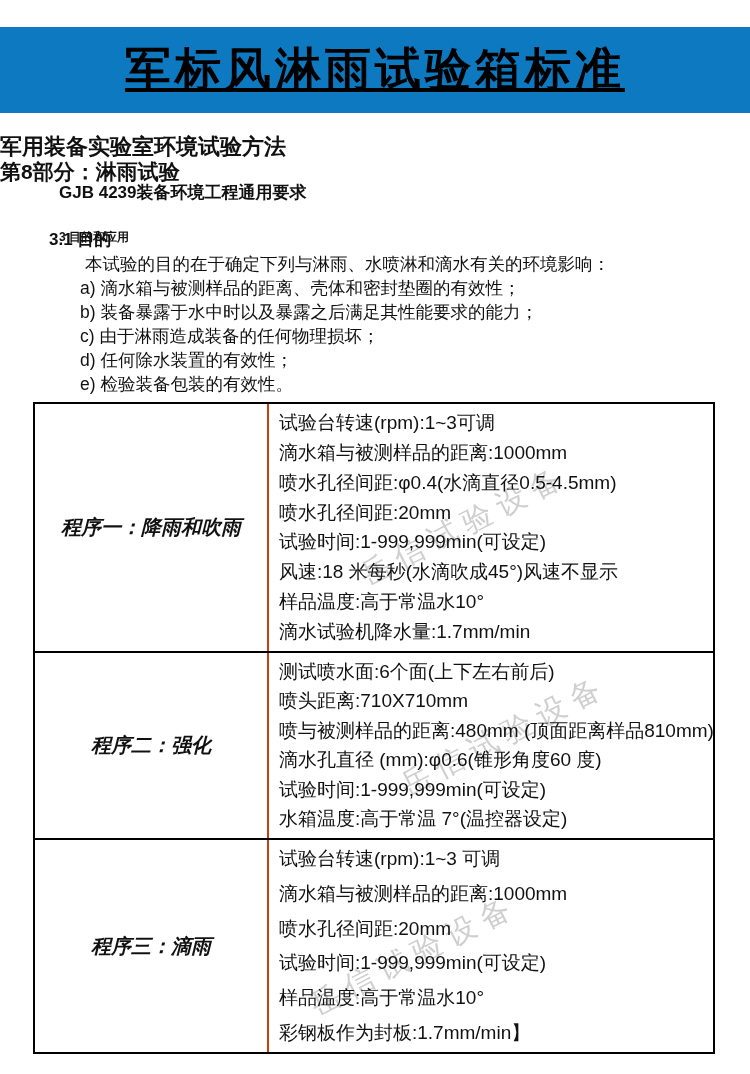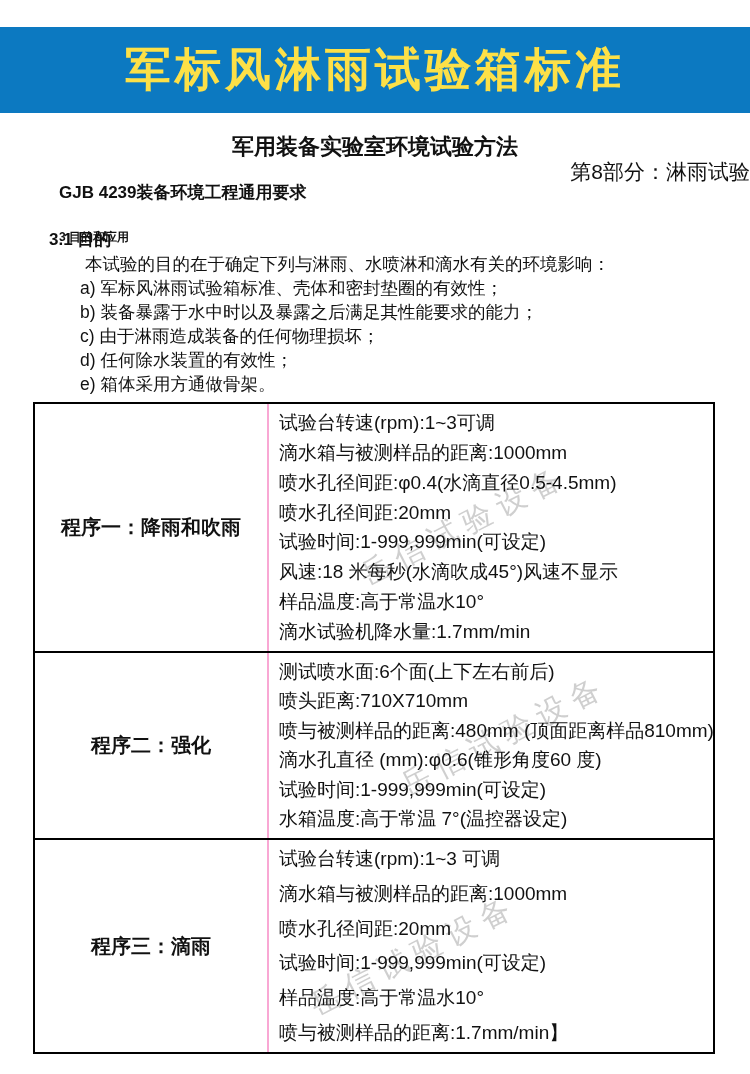--- a/index.html
+++ b/index.html
@@ -31,32 +31,32 @@
     font-size: 46px;
     font-weight: bold;
     letter-spacing: 4px;
     white-space: nowrap;
   }
   .doc-title-1 {
     position: absolute;
     top: 132px;
     left: 0;
     width: 100%;
-    text-align: center;
+    text-align: left;
     font-size: 22px;
     font-weight: bold;
   }
   .doc-title-2 {
     position: absolute;
     top: 158px;
     left: 0;
     width: 100%;
-    text-align: right;
+    text-align: left;
     font-size: 21px;
-    font-weight: normal;
+    font-weight: bold;
   }
   .h-gjb   { position: absolute; top: 181px; left: 59px; font-size: 17px; font-weight: bold; }
   .h-sec3  { position: absolute; top: 205px; left: 59px; font-size: 12px; font-weight: bold; margin-top: 24px; }
   .h-sec31 { position: absolute; top: 228px; left: 49px; font-size: 17px; font-weight: bold; }
   .p-intro {
     position: absolute;
     top: 252px;
     left: 85px;
     font-size: 17.5px;
   }
@@ -96,61 +96,62 @@
   .prow {
     display: flex;
     border-bottom: 2px solid #000000;
   }
   .prow:last-child { border-bottom: none; }
   .prow-1 { height: 247px; }
   .prow-2 { height: 185px; }
   .prow-3 { height: 212px; }
   .pcell-label {
     width: 232px;
-    border-right: 2px solid #f9a8d4;
+    border-right: 2px solid #c2410c;
     display: flex;
     align-items: center;
     justify-content: center;
     font-size: 20px;
     font-weight: bold;
     text-align: center;
     flex-shrink: 0;
+    font-style: italic;
   }
   .pcell-content {
     flex: 1;
     display: flex;
     flex-direction: column;
     justify-content: space-between;
     padding: 6px 18px 6px 10px;
     font-size: 19px;
   }
   .pline { white-space: nowrap; }
 </style>
 </head>
 <body>
 
 <div class="banner" style="background: rgb(12, 121, 193);">
-  <div class="banner-title" style="color: #fde047;">军标风淋雨试验箱标准</div>
+  <div class="banner-title" style="color: #000000; text-decoration: underline;">军标风淋雨试验箱标准</div>
 </div>
 
 <div class="doc-title-1">军用装备实验室环境试验方法</div>
 <div class="doc-title-2">第8部分：淋雨试验</div>
 
 <div class="h-gjb">GJB 4239装备环境工程通用要求</div>
 <div class="h-sec3">3  目的和应用</div>
 <div class="h-sec31">3.1  目的</div>
 
 <div class="p-intro">本试验的目的在于确定下列与淋雨、水喷淋和滴水有关的环境影响：</div>
 
 <div class="p-items">
-  <div class="p-item">a)  军标风淋雨试验箱标准、壳体和密封垫圈的有效性；</div>
+  <div class="p-item">a)  滴水箱与被测样品的距离、壳体和密封垫圈的有效性；</div>
   <div class="p-item">b)  装备暴露于水中时以及暴露之后满足其性能要求的能力；</div>
   <div class="p-item">c)  由于淋雨造成装备的任何物理损坏；</div>
   <div class="p-item">d)  任何除水装置的有效性；</div>
-  <div class="p-item">e)  箱体采用方通做骨架。</div>
+  <div class="p-item">e)  检验装备包装的有效性。</div>
 </div>
 
 <div class="watermark wm-1">岳信试验设备</div>
 <div class="watermark wm-2">岳信试验设备</div>
 <div class="watermark wm-3">岳信试验设备</div>
 
 <div class="ptable">
 
   <div class="prow prow-1">
     <div class="pcell-label">程序一：降雨和吹雨</div>
@@ -179,17 +180,17 @@
   </div>
 
   <div class="prow prow-3">
     <div class="pcell-label">程序三：滴雨</div>
     <div class="pcell-content">
       <div class="pline">试验台转速(rpm):1~3 可调</div>
       <div class="pline">滴水箱与被测样品的距离:1000mm</div>
       <div class="pline">喷水孔径间距:20mm</div>
       <div class="pline">试验时间:1-999,999min(可设定)</div>
       <div class="pline">样品温度:高于常温水10°</div>
-      <div class="pline">喷与被测样品的距离:1.7mm/min】</div>
+      <div class="pline">彩钢板作为封板:1.7mm/min】</div>
     </div>
   </div>
 
 </div>
 
 </body></html>

